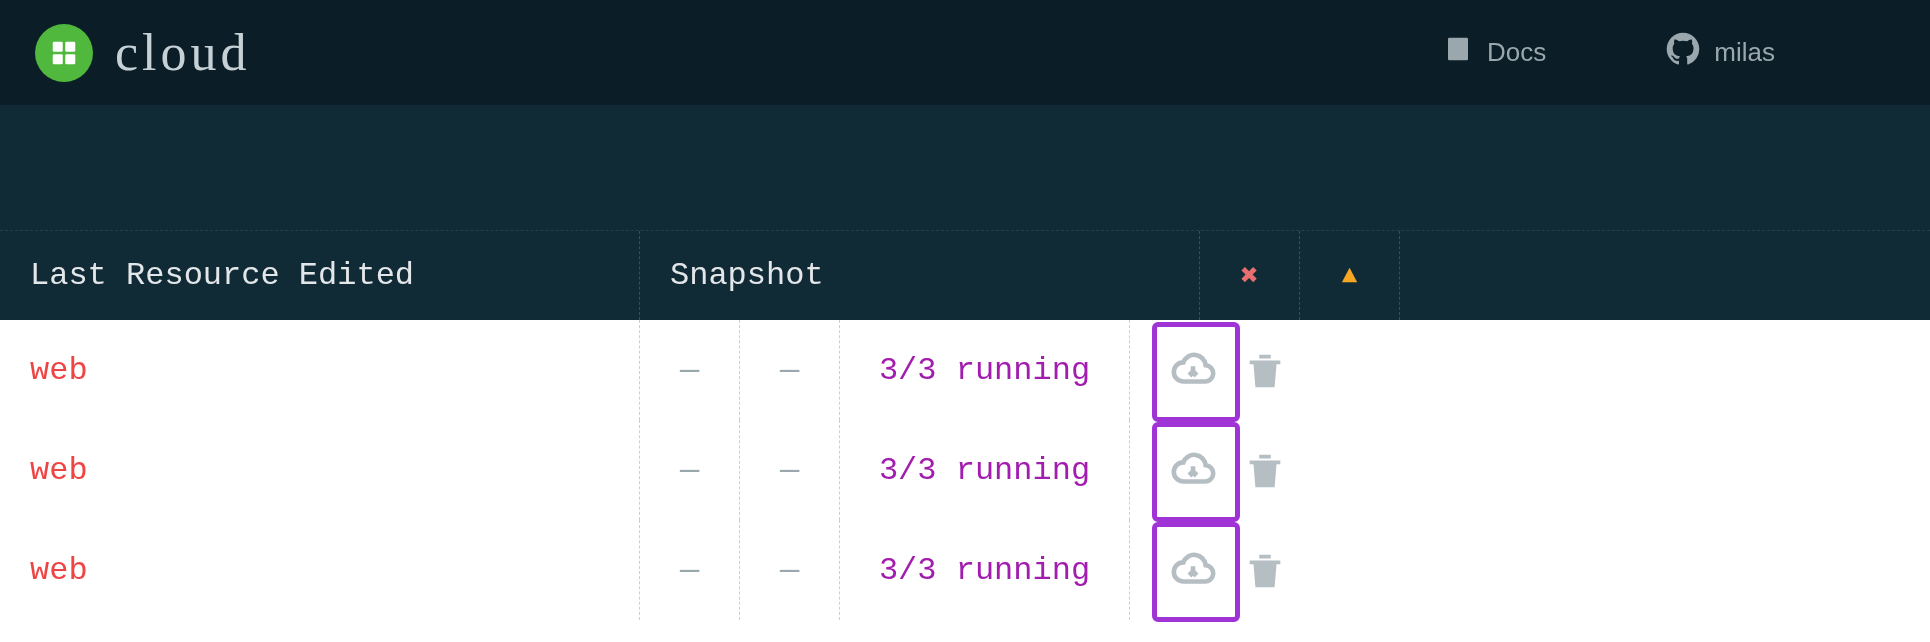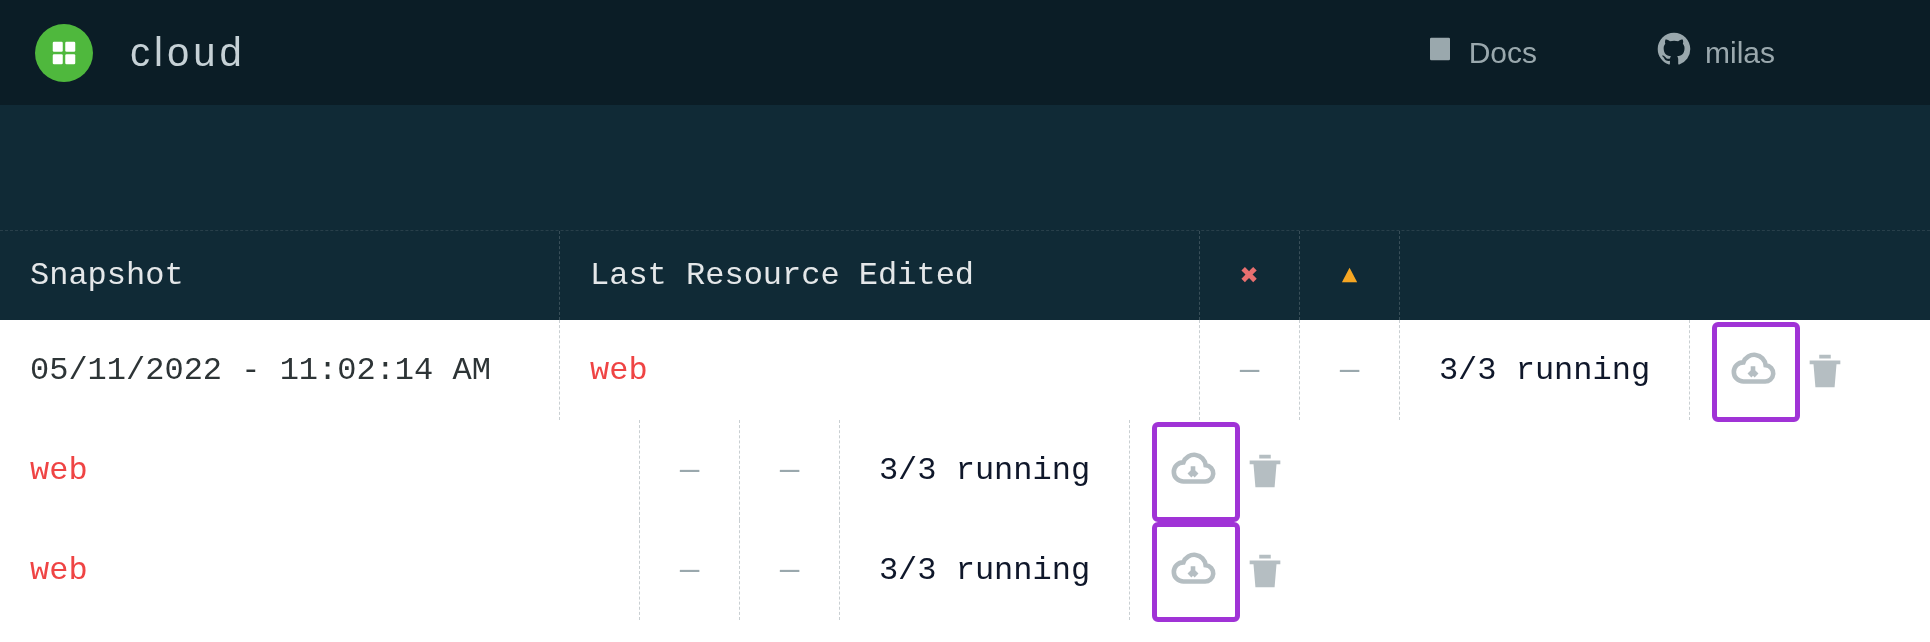--- a/index.html
+++ b/index.html
@@ -19,33 +19,32 @@
     gap: 22px;
   }
   .brand-logo {
     width: 58px; height: 58px;
     border-radius: 50%;
     background: #4fb83d;
     display: flex; align-items: center; justify-content: center;
   }
   .brand-text {
     color: #c6d1d6;
-    font-size: 40px;
+    font-size: 52px;
     letter-spacing: 4px;
     font-weight: 300;
-    font-family: Liberation Sans, sans-serif;
-    margin-left: 15px;
+    font-family: Liberation Serif, serif;
   }
   .topbar-spacer { flex: 1; }
   .toplink {
     display: flex;
     align-items: center;
     gap: 14px;
     color: #9aa8ad;
-    font-size: 30px;
+    font-size: 26px;
     margin-right: 120px;
     font-family: "Helvetica Neue", Arial, sans-serif;
     cursor: pointer;
   }
   .toplink svg { width: 34px; height: 34px; fill: #9aa8ad; }
   .toplink.docs svg { width: 30px; height: 34px; }
 
   .subheader {
     height: 125px;
     background: #102a36;
@@ -79,21 +78,21 @@
 
   .tbody .row {
     display: flex;
     height: 100px;
     align-items: center;
     background: #fff;
   }
   .tbody .row + .row { }
   .td {
     font-size: 32px;
-    color: #0f172a;
+    color: #a21caf;
     padding: 0 30px;
     display: flex;
     align-items: center;
     height: 100%;
     border-right: 1px dashed #c9cfd2;
   }
   .td.center { justify-content: center; color: #9aa8ad; }
   .td.snapshot { color: #2d3436; font-weight: 500; }
   .td.last { color: #ef4444; font-family: Liberation Mono, monospace; }
   .td.res { justify-content: center; }
@@ -150,54 +149,32 @@
         </svg>
     </span>
     <span>milas</span>
   </div>
 </div>
 
 <div class="subheader"></div>
 
 <div class="table">
   <div class="thead">
+    <div class="th col-last">Last Resource Edited</div>
     <div class="th col-snapshot">Snapshot</div>
-    <div class="th col-last">Last Resource Edited</div>
     <div class="th col-err center">
       <span class="x-icon">✖</span>
     </div>
     <div class="th col-warn center">
       <span class="tri-icon">▲</span>
     </div>
     <div class="th col-actions"></div>
   </div>
 
   <div class="tbody">
-
-    <div class="row">
-      <div class="td col-snapshot snapshot">05/11/2022 - 11:02:14 AM</div>
-      <div class="td col-last last">web</div>
-      <div class="td col-err center">—</div>
-      <div class="td col-warn center">—</div>
-      <div class="td col-res res">3/3 running</div>
-      <div class="td col-actions actions">
-        <div class="dl-outline"></div>
-        <span class="icon-btn cloud-dl">
-          <svg viewBox="0 0 24 24">
-              <path d="M7 18a5 5 0 0 1 0-10 6 6 0 0 1 11.6 1.5A4 4 0 0 1 18 18H7z"></path>
-              <path d="M12 10v5m0 0-2-2m2 2 2-2"></path>
-            </svg>
-        </span>
-        <span class="icon-btn trash">
-          <svg viewBox="0 0 24 24">
-              <path d="M4 7h16v2H4zM6 9h12l-1 12H7zM9 4h6v2H9z"></path>
-            </svg>
-        </span>
-      </div>
-    </div>
 
     <div class="row">
       <div class="td col-last last">web</div>
       <div class="td col-err center">—</div>
       <div class="td col-warn center">—</div>
       <div class="td col-res res">3/3 running</div>
       <div class="td col-actions actions">
         <div class="dl-outline"></div>
         <span class="icon-btn cloud-dl">
           <svg viewBox="0 0 24 24">
@@ -227,14 +204,35 @@
             </svg>
         </span>
         <span class="icon-btn trash">
           <svg viewBox="0 0 24 24">
               <path d="M4 7h16v2H4zM6 9h12l-1 12H7zM9 4h6v2H9z"></path>
             </svg>
         </span>
       </div>
     </div>
 
+    <div class="row">
+      <div class="td col-last last">web</div>
+      <div class="td col-err center">—</div>
+      <div class="td col-warn center">—</div>
+      <div class="td col-res res">3/3 running</div>
+      <div class="td col-actions actions">
+        <div class="dl-outline"></div>
+        <span class="icon-btn cloud-dl">
+          <svg viewBox="0 0 24 24">
+              <path d="M7 18a5 5 0 0 1 0-10 6 6 0 0 1 11.6 1.5A4 4 0 0 1 18 18H7z"></path>
+              <path d="M12 10v5m0 0-2-2m2 2 2-2"></path>
+            </svg>
+        </span>
+        <span class="icon-btn trash">
+          <svg viewBox="0 0 24 24">
+              <path d="M4 7h16v2H4zM6 9h12l-1 12H7zM9 4h6v2H9z"></path>
+            </svg>
+        </span>
+      </div>
+    </div>
+
   </div>
 </div>
 
 </body></html>

